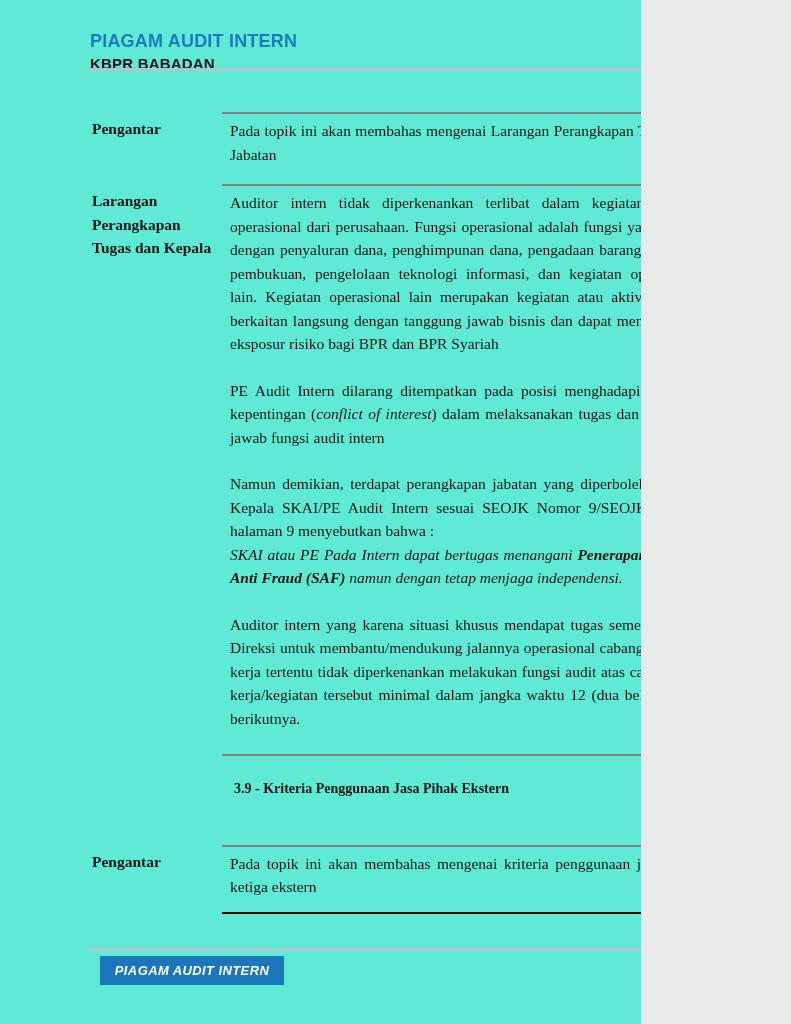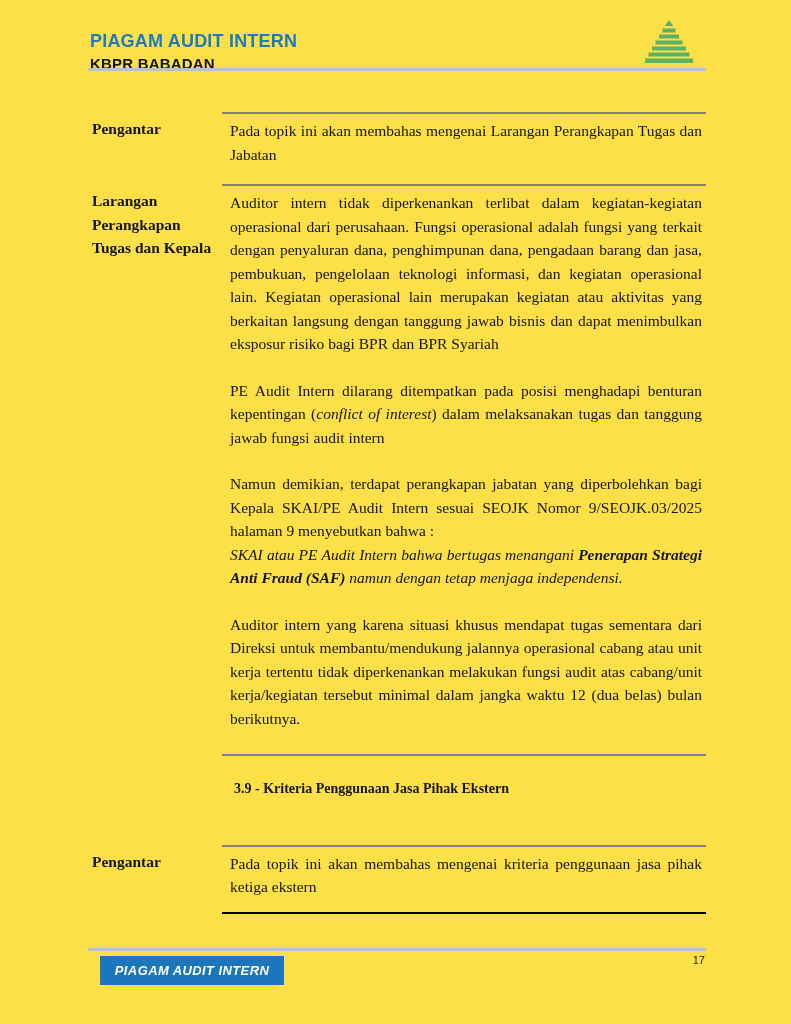--- a/index.html
+++ b/index.html
@@ -1,21 +1,21 @@
 <!DOCTYPE html>
 <html><head>
 <meta charset="utf-8">
 <style>
   * { margin: 0; padding: 0; box-sizing: border-box; }
   html, body { background: #e9e9e9; }
   .page {
     position: relative;
-    width: 791px;
+    width: 641px;
     height: 1024px;
-    background: #fde047;
+    background: #5eead4;
     font-family: "Liberation Serif", serif;
     color: #151515;
     overflow: hidden;
     padding-left: 48px;
   }
   
   .doc-title {
     position: absolute; left: 90px; top: 31px;
     font-family: "Liberation Sans", sans-serif;
     font-weight: 700; font-size: 18px; letter-spacing: 0.2px;
@@ -110,21 +110,21 @@
     <div class="lcell">Pengantar</div>
     <div class="rcell r1">
       <p class="para first">Pada topik ini akan membahas mengenai Larangan Perangkapan Tugas dan Jabatan</p>
     </div>
 
     <div class="lcell">Larangan Perangkapan Tugas dan Kepala</div>
     <div class="rcell r2">
       <p class="para first">Auditor intern tidak diperkenankan terlibat dalam kegiatan-kegiatan operasional dari perusahaan. Fungsi operasional adalah fungsi yang terkait dengan penyaluran dana, penghimpunan dana, pengadaan barang dan jasa, pembukuan, pengelolaan teknologi informasi, dan kegiatan operasional lain. Kegiatan operasional lain merupakan kegiatan atau aktivitas yang berkaitan langsung dengan tanggung jawab bisnis dan dapat menimbulkan eksposur risiko bagi BPR dan BPR Syariah</p>
       <p class="para"><span>PE Audit Intern dilarang ditempatkan pada posisi menghadapi benturan kepentingan (</span><span class="it">conflict of interest</span><span>) dalam melaksanakan tugas dan tanggung jawab fungsi audit intern</span></p>
       <p class="para">Namun demikian, terdapat perangkapan jabatan yang diperbolehkan bagi Kepala SKAI/PE Audit Intern sesuai SEOJK Nomor 9/SEOJK.03/2025 halaman 9 menyebutkan bahwa :</p>
-      <p class="para nogap it"><span>SKAI atau PE Audit Intern bahwa bertugas menangani </span><span class="bit">Penerapan Strategi Anti Fraud (SAF)</span><span> namun dengan tetap menjaga independensi.</span></p>
+      <p class="para nogap it"><span>SKAI atau PE Pada Intern dapat bertugas menangani </span><span class="bit">Penerapan Strategi Anti Fraud (SAF)</span><span> namun dengan tetap menjaga independensi.</span></p>
       <p class="para">Auditor intern yang karena situasi khusus mendapat tugas sementara dari Direksi untuk membantu/mendukung jalannya operasional cabang atau unit kerja tertentu tidak diperkenankan melakukan fungsi audit atas cabang/unit kerja/kegiatan tersebut minimal dalam jangka waktu 12 (dua belas) bulan berikutnya.</p>
     </div>
 
     <div class="lcell"></div>
     <div class="rcell rhead">3.9 - Kriteria Penggunaan Jasa Pihak Ekstern</div>
 
     <div class="lcell">Pengantar</div>
     <div class="rcell r4">
       <p class="para first">Pada topik ini akan membahas mengenai kriteria penggunaan jasa pihak ketiga ekstern</p>
     </div>

